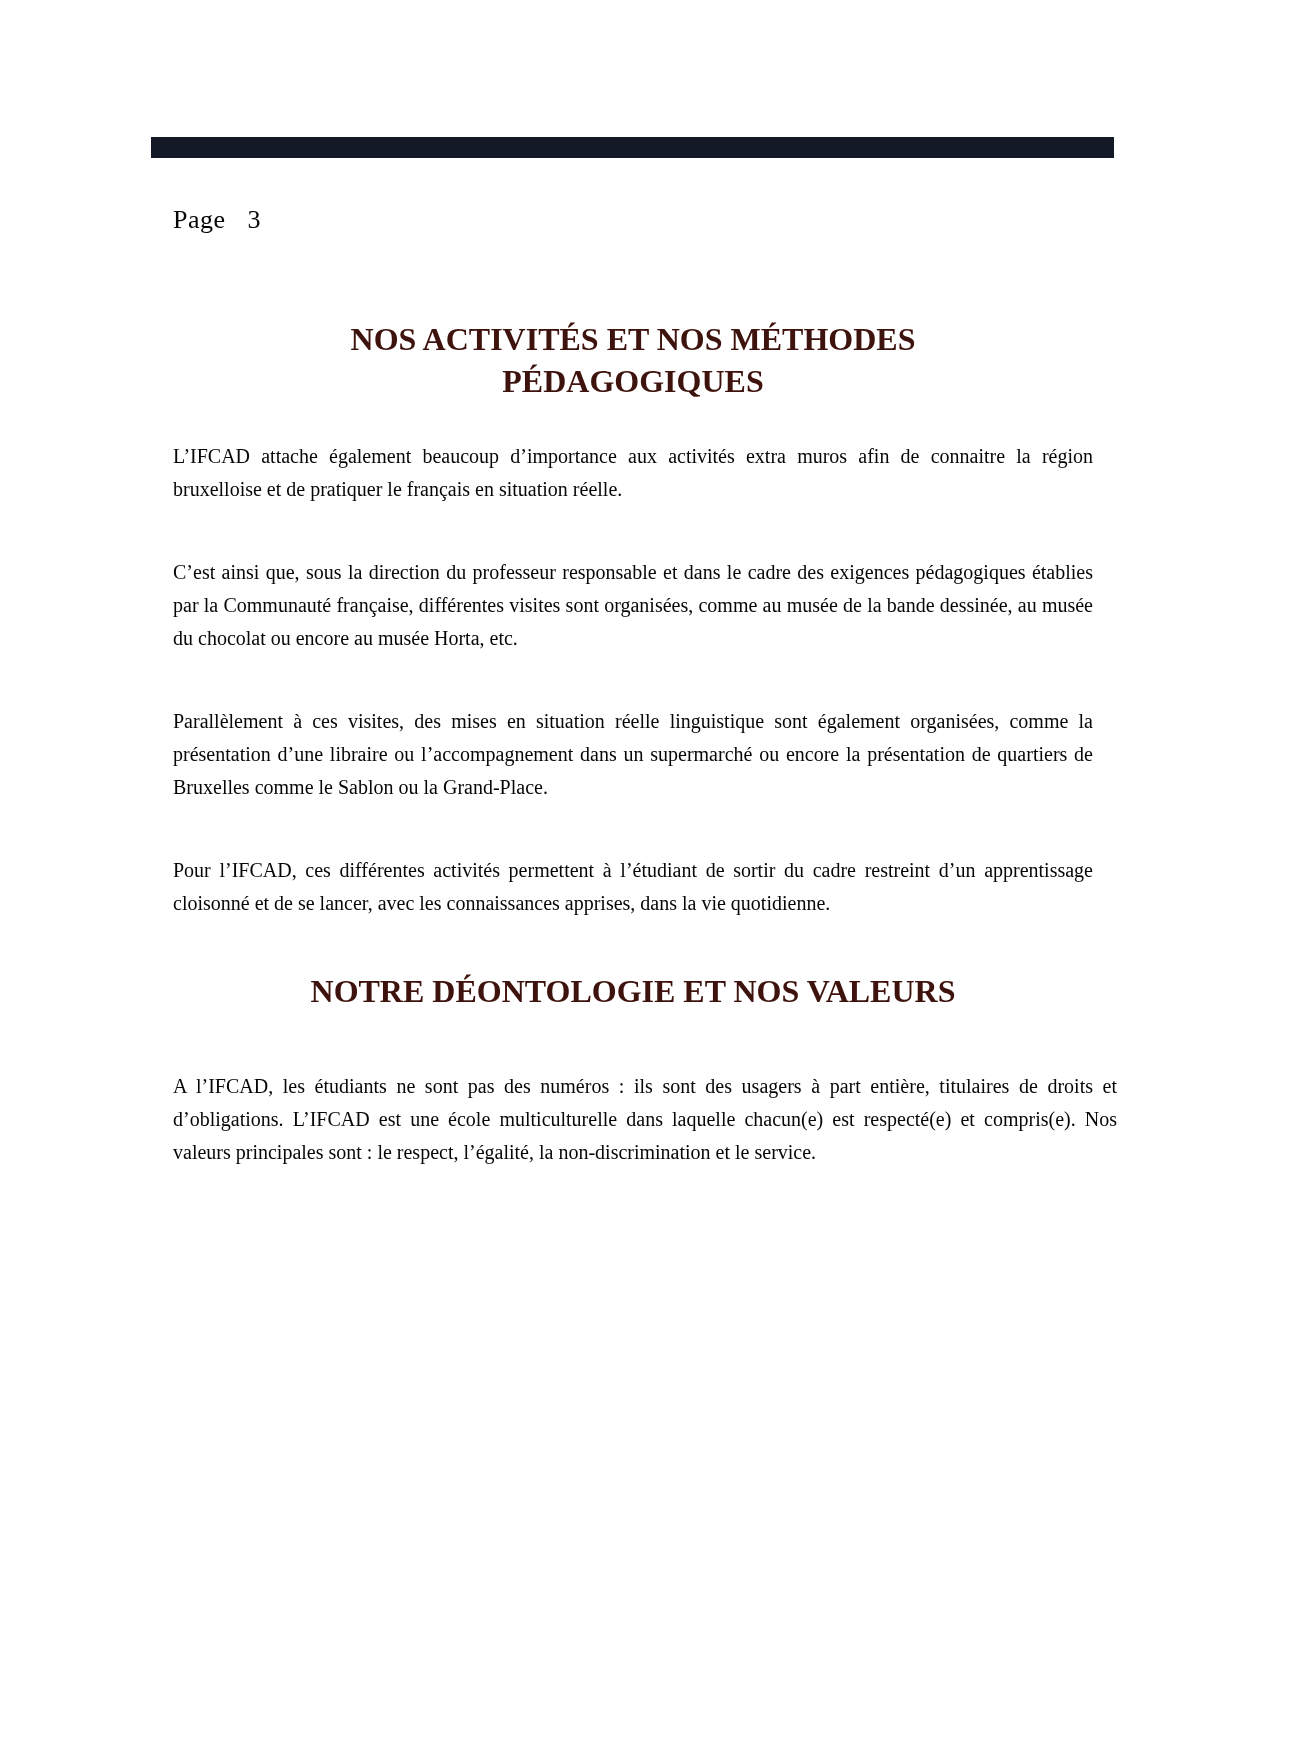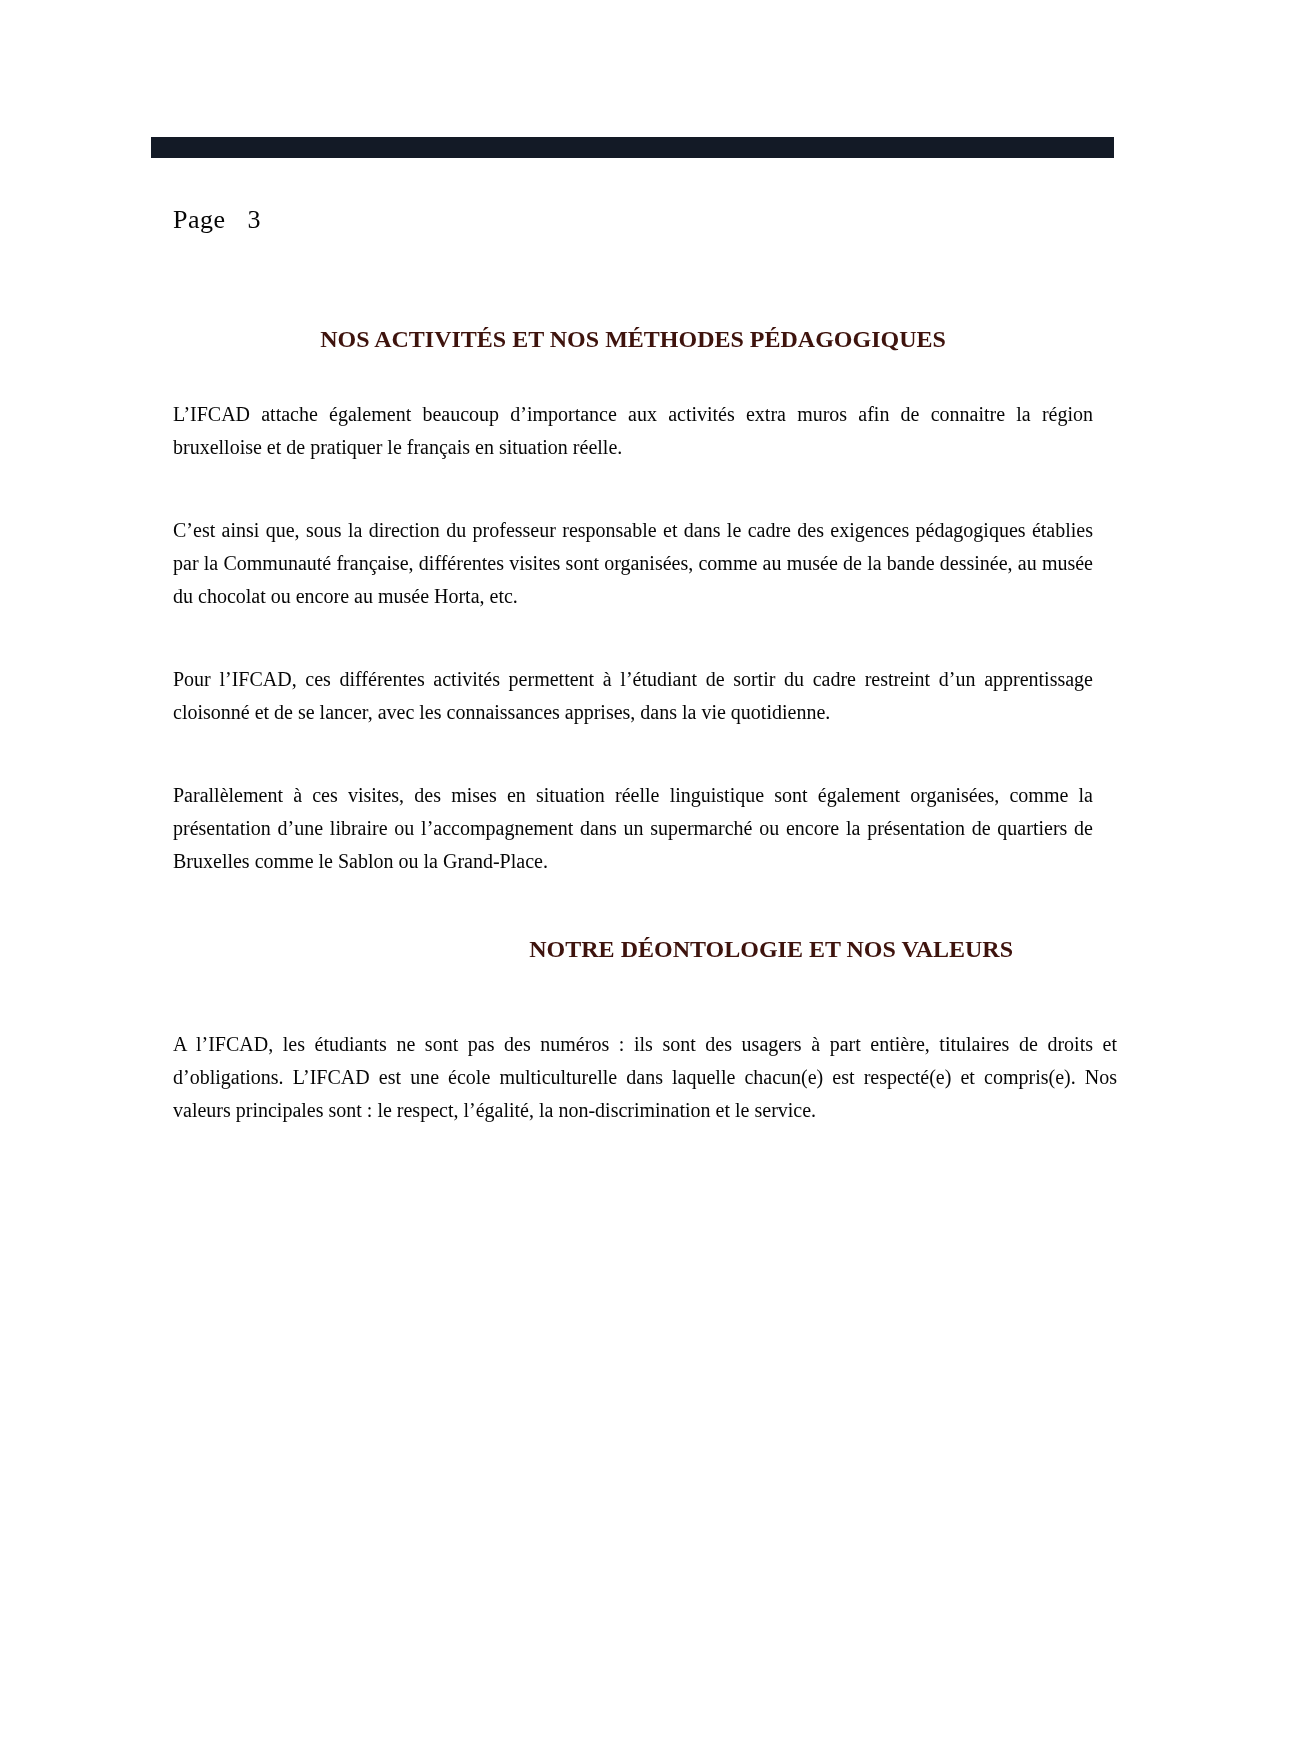--- a/index.html
+++ b/index.html
@@ -38,32 +38,32 @@
     font-size: 26px;
     line-height: 30px;
     color: var(--body-text);
     letter-spacing: 0.5px;
   }
   .page-label .page-no {
     display: inline-block;
     margin-left: 14px;
   }
   h1, h2 {
-    font-size: 24px;
+    font-size: 32px;
     line-height: 42px;
     font-weight: bold;
     color: var(--heading);
     text-align: center;
     max-width: 760px;
     margin-left: auto;
     margin-right: auto;
     letter-spacing: 0px;
   }
   h1 { margin-top: 75px; margin-bottom: 38px; }
-  h2 { margin-top: 20px; margin-bottom: 58px; text-align: right; }
+  h2 { margin-top: 20px; margin-bottom: 58px; }
   .doc p {
     font-size: 20px;
     line-height: 33px;
     text-align: justify;
     margin-bottom: 50px;
     color: var(--body-text);
   }
   .sec2 p {
     width: 944px;
     margin-left: 8px;
@@ -80,23 +80,23 @@
     <span>Page</span><span class="page-no">3</span>
   </div>
 
   <div class="sec1">
     <h1>NOS ACTIVITÉS ET NOS MÉTHODES PÉDAGOGIQUES</h1>
 
     <p>L’IFCAD attache également beaucoup d’importance aux activités extra muros afin de connaitre la région bruxelloise et de pratiquer le français en situation réelle.</p>
 
     <p>C’est ainsi que, sous la direction du professeur responsable et dans le cadre des exigences pédagogiques établies par la Communauté française, différentes visites sont organisées, comme au musée de la bande dessinée, au musée du chocolat ou encore au musée Horta, etc.</p>
 
+    <p>Parallèlement à ces visites, des mises en situation réelle linguistique sont également organisées, comme la présentation d’une libraire ou l’accompagnement dans un supermarché ou encore la présentation de quartiers de Bruxelles comme le Sablon ou la Grand-Place.</p>
+
     <p>Pour l’IFCAD, ces différentes activités permettent à l’étudiant de sortir du cadre restreint d’un apprentissage cloisonné et de se lancer, avec les connaissances apprises, dans la vie quotidienne.</p>
-
-    <p>Parallèlement à ces visites, des mises en situation réelle linguistique sont également organisées, comme la présentation d’une libraire ou l’accompagnement dans un supermarché ou encore la présentation de quartiers de Bruxelles comme le Sablon ou la Grand-Place.</p>
   </div>
 
   <div class="sec2">
     <h2>NOTRE DÉONTOLOGIE ET NOS VALEURS</h2>
 
     <p>A l’IFCAD, les étudiants ne sont pas des numéros : ils sont des usagers à part entière, titulaires de droits et d’obligations. L’IFCAD est une école multiculturelle dans laquelle chacun(e) est respecté(e) et compris(e). Nos valeurs principales sont : le respect, l’égalité, la non-discrimination et le service.</p>
   </div>
 
 </div>
 

